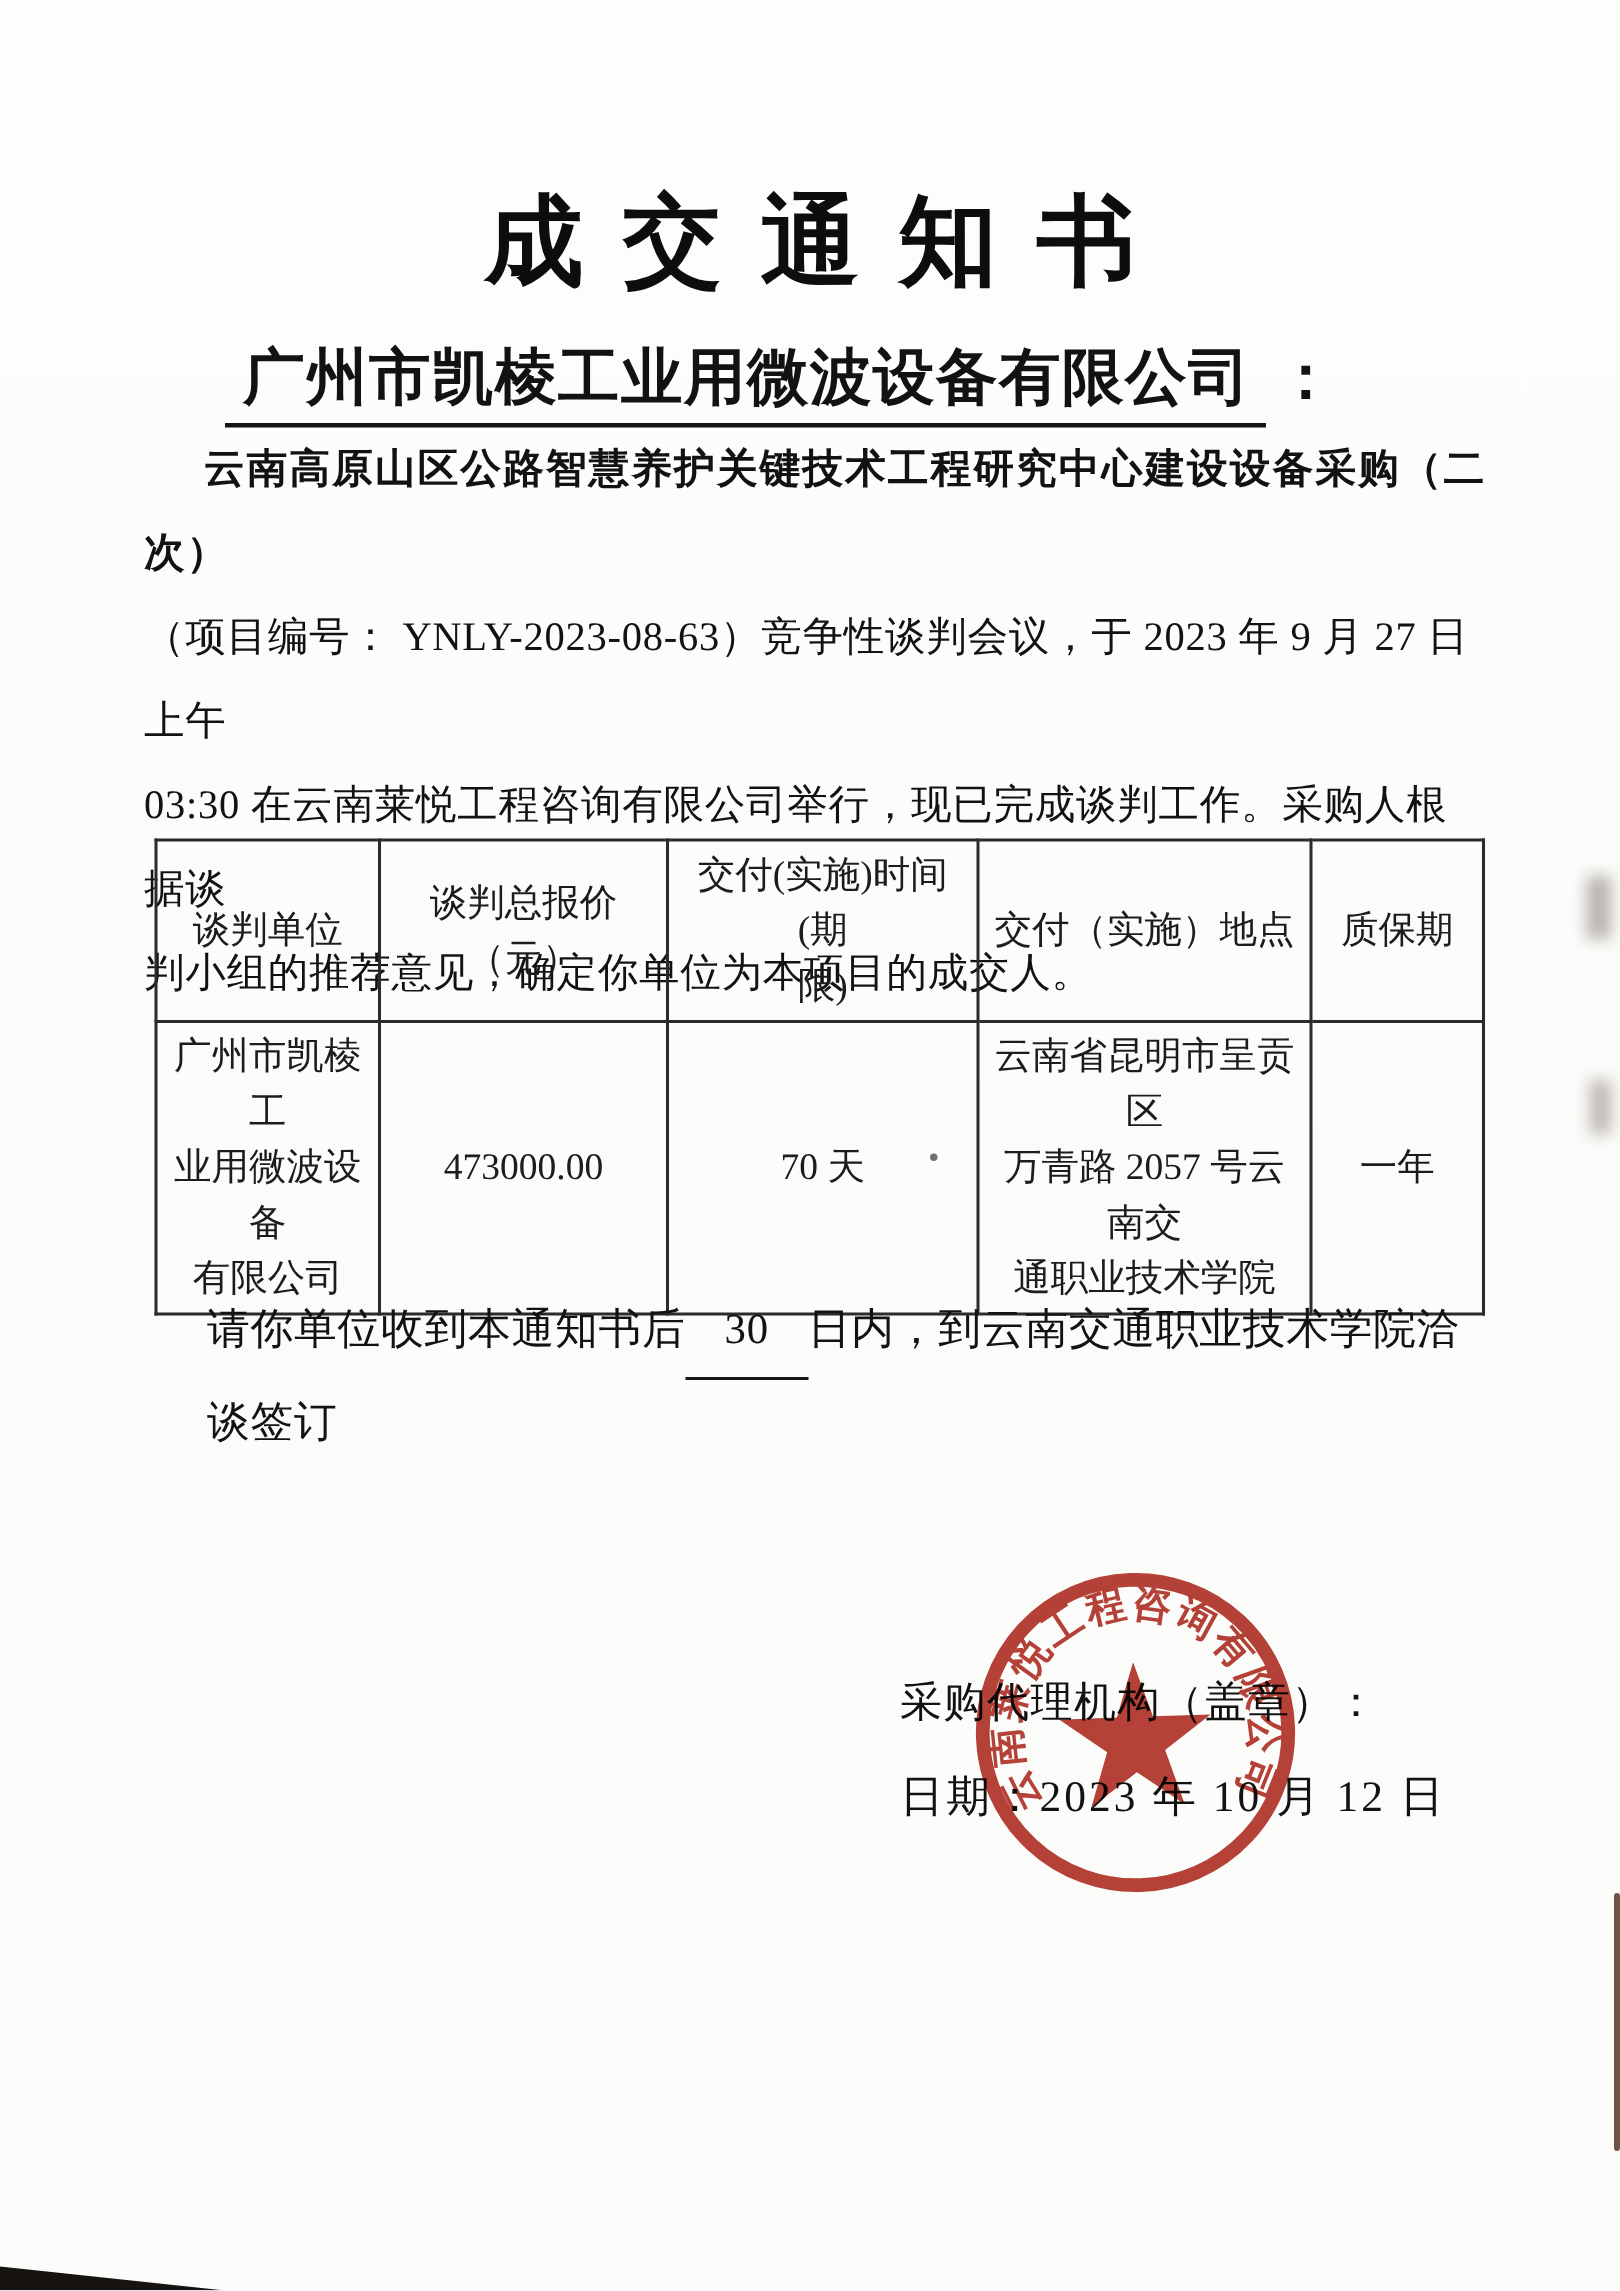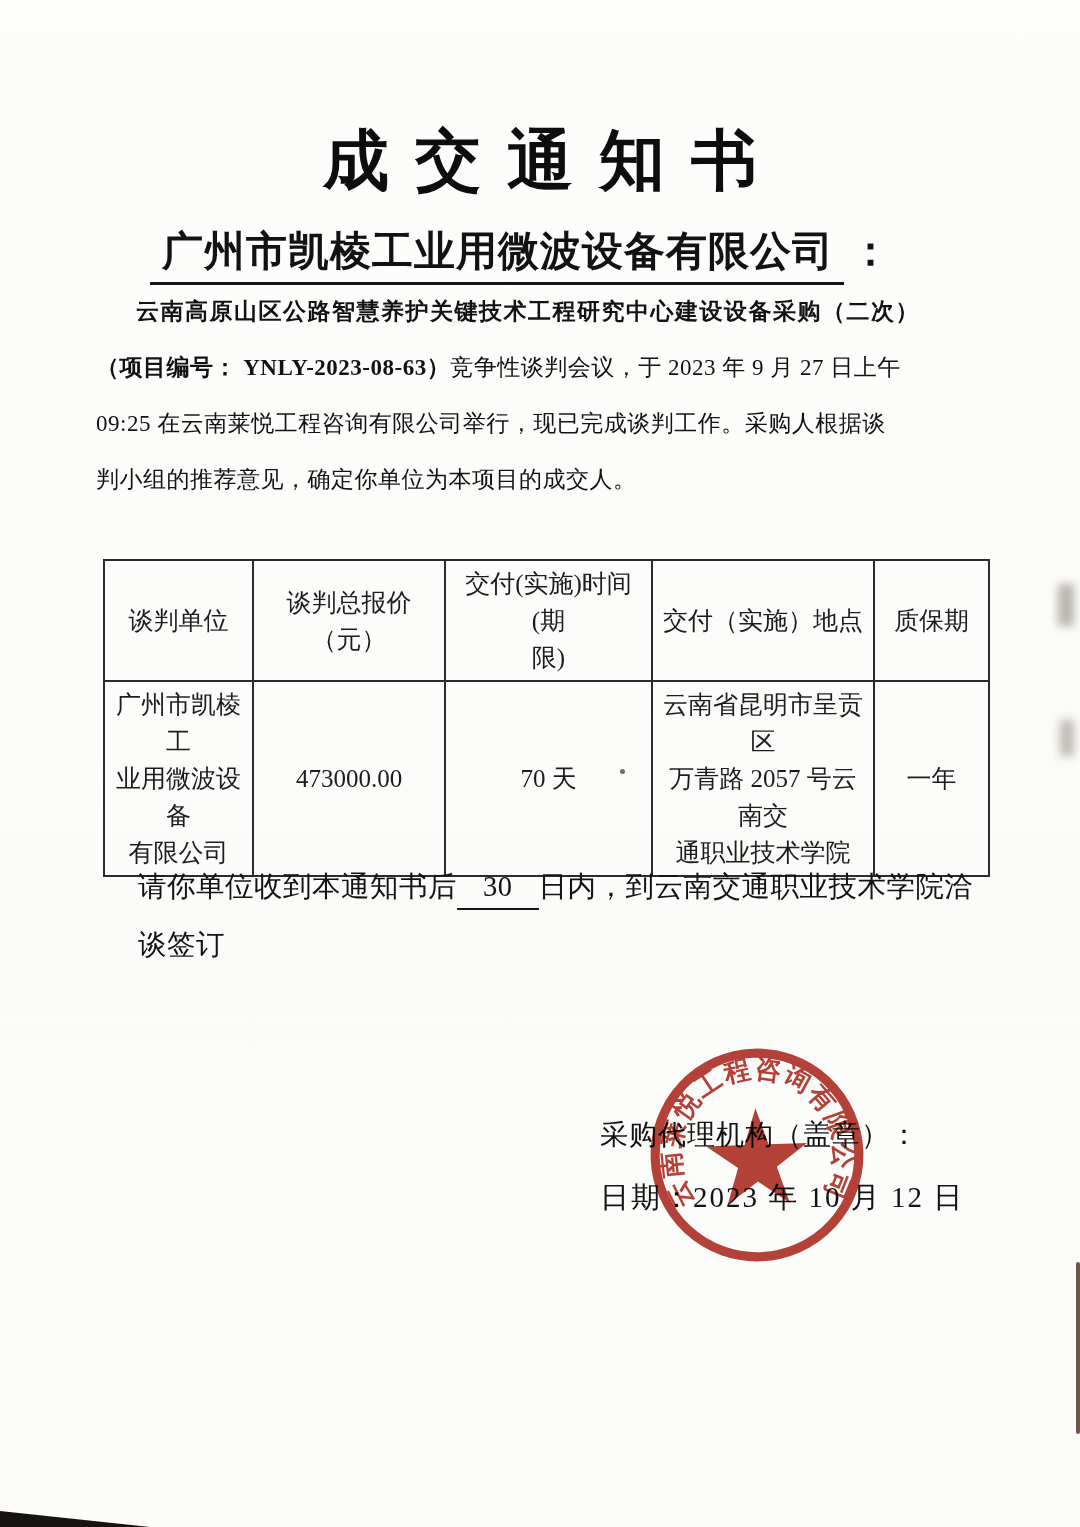--- a/index.html
+++ b/index.html
@@ -35,26 +35,26 @@
     display: inline-block;
     border-bottom: 3px solid #151515;
     padding: 0 10px 3px 12px;
   }
   .addressee .colon { margin-left: 6px; }
 
   .intro {
     position: absolute;
     left: 96px; top: 284px;
     width: 895px;
-    font-size: 23px;
+    font-size: 27px;
     line-height: 56px;
     letter-spacing: 0.5px;
   }
   .intro .l1 { font-weight: bold; text-indent: 40px; letter-spacing: 1.5px; }
-  .intro .b  { font-weight: bold; }
+  .intro .b  { font-weight: normal; }
 
   table.doc-table {
     position: absolute;
     left: 103px; top: 559px;
     border-collapse: collapse;
     table-layout: fixed;
   }
   table.doc-table td {
     border: 2px solid #2b2b2b;
     text-align: center;
@@ -73,21 +73,21 @@
     left: 96px; top: 858px;
     width: 900px;
     font-size: 28.5px;
     line-height: 58px;
     letter-spacing: 0.5px;
   }
   .notice .indent { padding-left: 42px; }
   .notice .days {
     display: inline-block;
     border-bottom: 2px solid #151515;
-    padding: 0 26px 6px 26px;
+    padding: 0 26px 16px 26px;
     line-height: 30px;
   }
 
   .sig-agency {
     position: absolute;
     left: 600px; top: 1116px;
     font-size: 28px;
     letter-spacing: 1px;
     z-index: 2;
   }
@@ -154,21 +154,21 @@
 
   <div class="title">成交通知书</div>
 
   <div class="addressee">
     <span class="name">广州市凯棱工业用微波设备有限公司</span><span class="colon">：</span>
   </div>
 
   <div class="intro">
     <div class="l1">云南高原山区公路智慧养护关键技术工程研究中心建设设备采购（二次）</div>
     <div><span class="b">（项目编号： YNLY-2023-08-63）</span><span>竞争性谈判会议，于 2023 年 9 月 27 日上午</span></div>
-    <div>09:25 在云南莱悦工程咨询有限公司举行，现已完成谈判工作。采购人根据谈</div>
+    <div>03:30 在云南莱悦工程咨询有限公司举行，现已完成谈判工作。采购人根据谈</div>
     <div>判小组的推荐意见，确定你单位为本项目的成交人。</div>
   </div>
 
   <table class="doc-table">
     <colgroup>
       <col style="width:149px">
       <col style="width:192px">
       <col style="width:207px">
       <col style="width:222px">
       <col style="width:115px">

